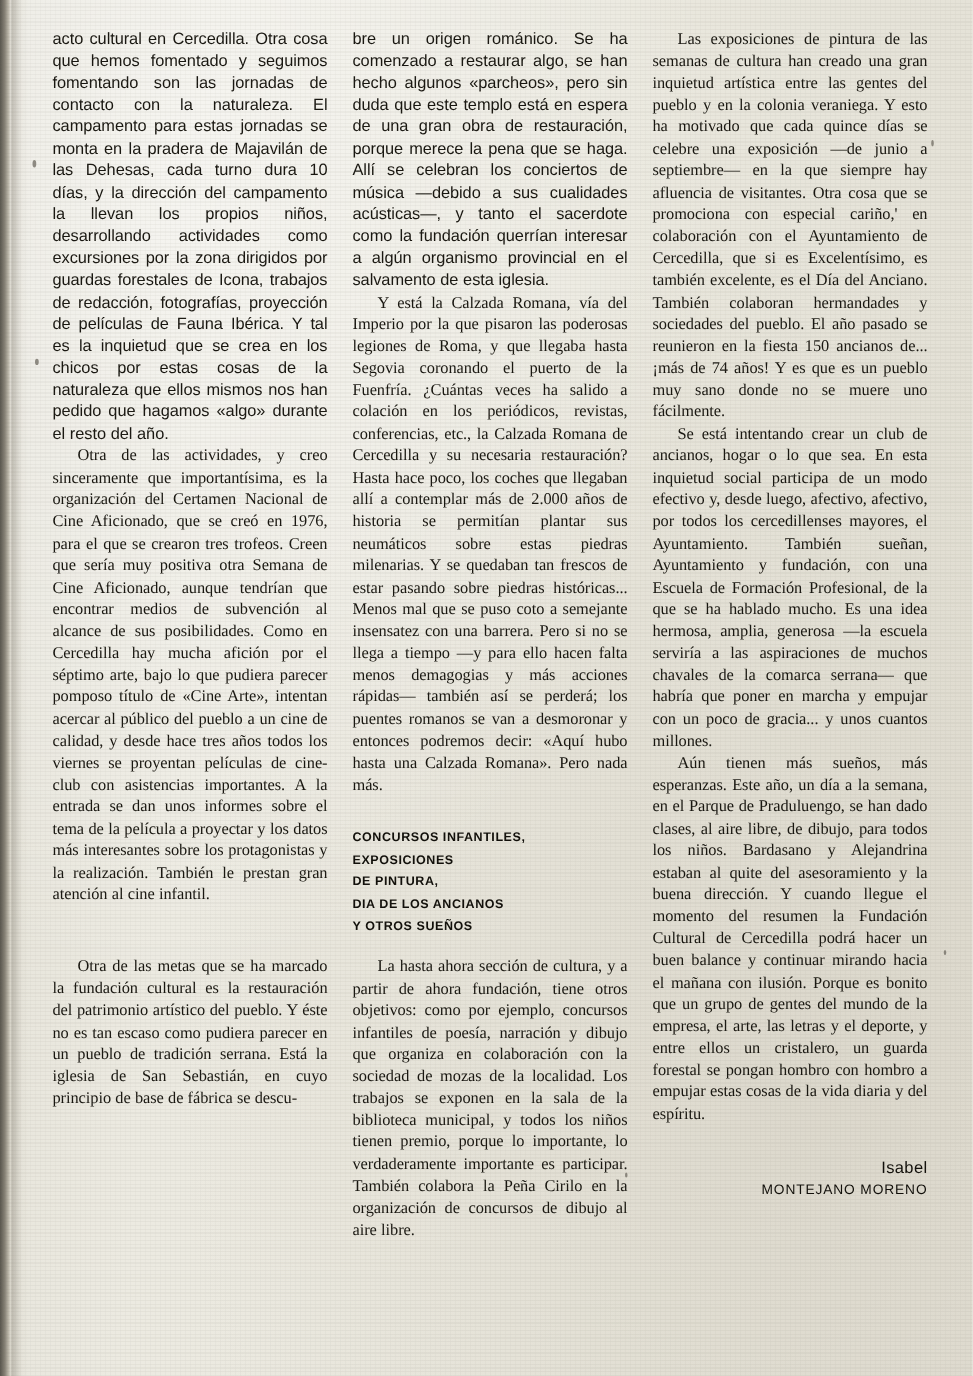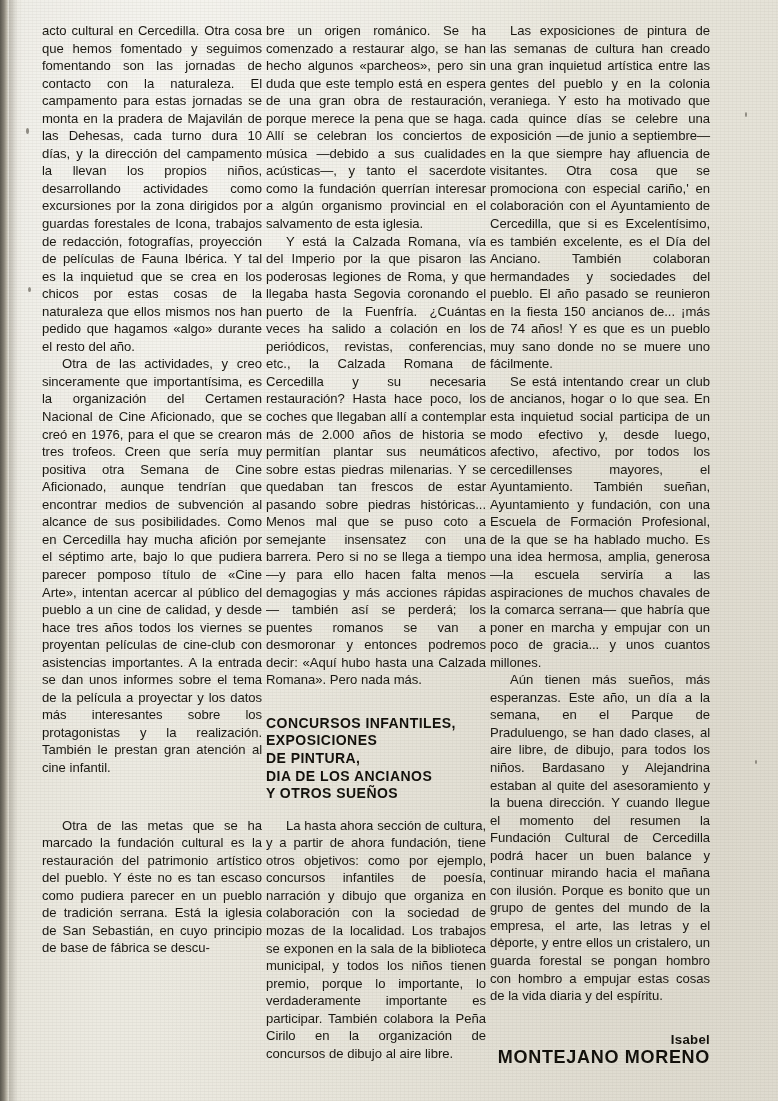--- a/index.html
+++ b/index.html
@@ -62,68 +62,68 @@
       repeating-linear-gradient(90deg, rgba(120,115,103,0.22) 0px, rgba(120,115,103,0.22) 1px, rgba(255,255,255,0) 1px, rgba(255,255,255,0) 4px);
   }
 
   #columns {
     position: absolute;
     left: 42px;
     top: 22px;
     width: 700px;
     height: 1050px;
     display: flex;
-    gap: 4px;
+    gap: 20px;
   }
   .column {
     width: 220px;
     box-sizing: border-box;
   }
 
   p.body {
     margin: 0;
     font-size: 13.1px;
     line-height: 17.55px;
     text-align: justify;
     text-align-last: left;
     color: #17150f;
     letter-spacing: -0.05px;
     word-spacing: 0.2px;
     -webkit-font-smoothing: none;
   }
-  p.body.indent { text-indent: 20px; }
+  p.body.indent { text-indent: 20px; font-family: Liberation Serif, serif; }
 
   h2.section-head {
     margin: 0;
-    font-size: 14px;
+    font-size: 10px;
     line-height: 17.6px;
     font-weight: bold;
     color: #100e09;
     letter-spacing: 0.45px;
     text-transform: uppercase;
     text-align: left;
   }
   .gap-before-head { height: 26px; }
   .gap-after-head { height: 14px; }
 
   .byline {
     margin-top: 26px;
     text-align: right;
     color: #100e09;
   }
   .byline-first {
     font-size: 13.2px;
     line-height: 17.6px;
-    font-weight: bold;
+    font-weight: normal;
     letter-spacing: 0.3px;
   }
   .byline-last {
-    font-size: 18px;
+    font-size: 11px;
     line-height: 19px;
-    font-weight: bold;
+    font-weight: normal;
     letter-spacing: 0.7px;
   }
   .folio {
     margin-top: 12px;
     text-align: right;
     font-size: 14px;
     font-weight: bold;
     color: #100e09;
     letter-spacing: 0.3px;
   }

